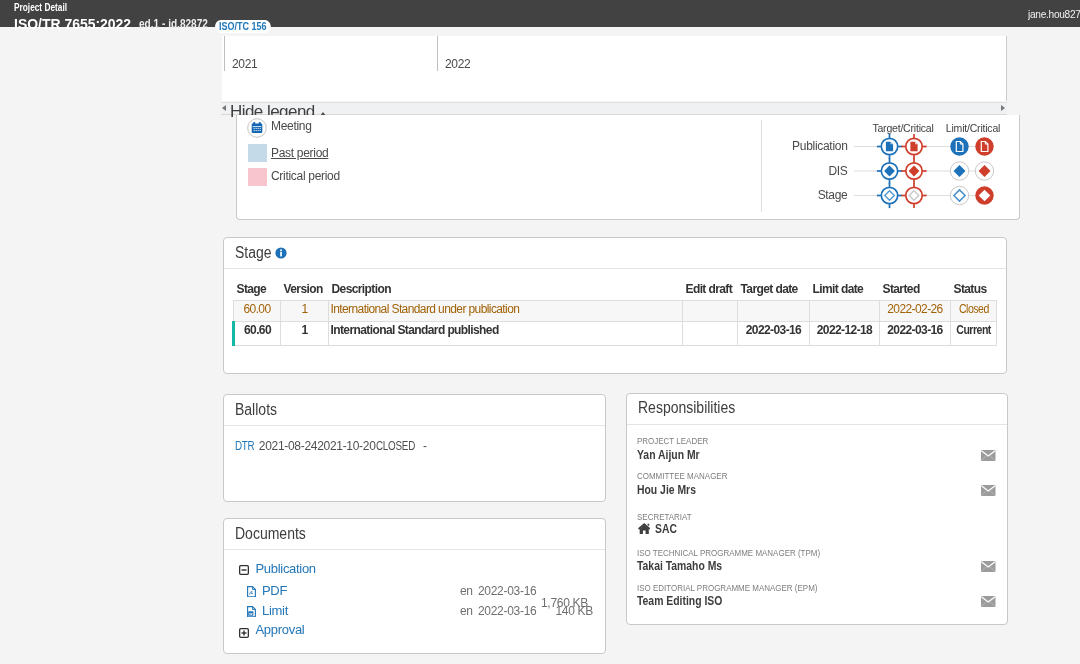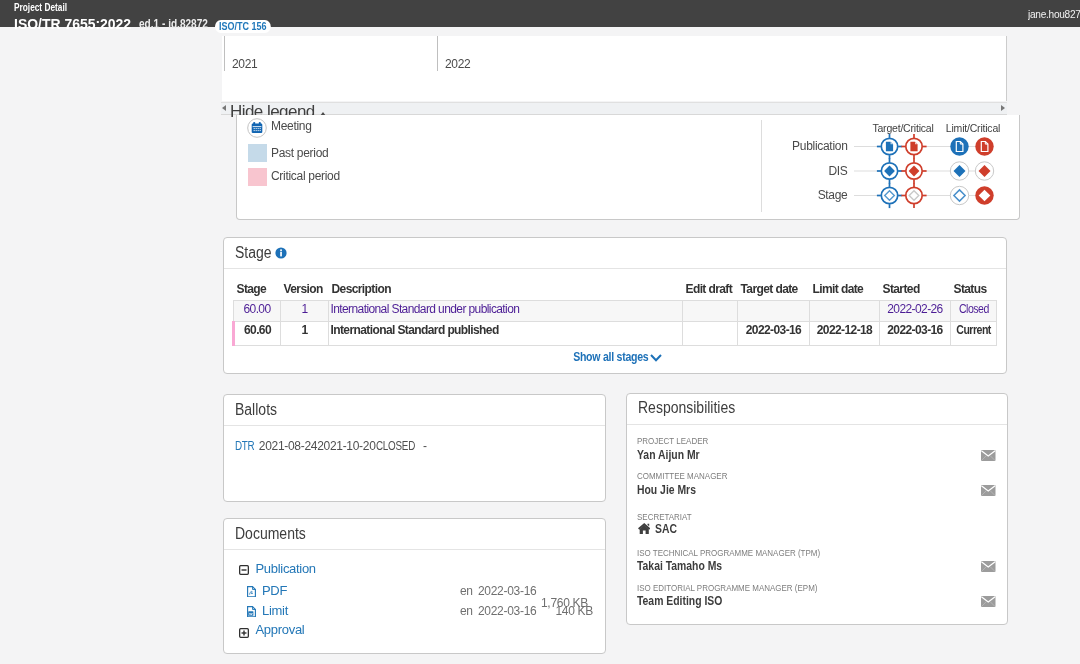--- a/index.html
+++ b/index.html
@@ -35,21 +35,21 @@
 
 
 .panel { position:absolute; background:#fff; border:1px solid #c8c8c8; border-radius:4px; }
 .ptitle { position:absolute; left:11px; font-size:16px; color:#3d3d3d; transform:scaleX(0.875); transform-origin:left; white-space:nowrap; letter-spacing:0; }
 .pdiv { position:absolute; left:0; width:100%; height:1px; background:#e4e4e4; }
 
 
 #stgtbl { position:absolute; left:8px; top:40.5px; border-collapse:collapse; table-layout:fixed; letter-spacing:-0.6px; }
 #stgtbl th { font-size:12px; color:#333; text-align:left; font-weight:bold; padding:0 0 0 3px; height:21.5px; vertical-align:middle; }
 #stgtbl td { font-size:12px; border:1px solid #ddd; text-align:center; vertical-align:top; padding-top:1px; }
-#stgtbl tr.r1 { background:#f7f7f7; color:#4c1d95; height:21px; }
+#stgtbl tr.r1 { background:#f7f7f7; color:#a16207; height:21px; }
 #stgtbl tr.r2 { color:#333; font-weight:bold; height:24.5px; }
 #stgtbl td.desc { text-align:left; padding-left:1.5px; }
 #showall { position:absolute; left:0; width:100%; top:111.5px; text-align:center; font-size:12px; font-weight:bold; color:#1d71b8; }
 
 
 #baltbl { position:absolute; left:11px; top:41.5px; border-collapse:collapse; }
 #baltbl th { font-size:12px; color:#333; text-align:left; font-weight:bold; height:18px; letter-spacing:-0.6px; }
 #baltbl td { font-size:12px; color:#4f4f4f; height:18px; }
 #baltbl a { color:#2377b7; text-decoration:none; }
 
@@ -103,21 +103,21 @@
         <rect x="10.6" y="10" width="1.2" height="1.1"></rect>
         <rect x="12.6" y="10" width="1.2" height="1.1"></rect>
       <rect x="6.6" y="12" width="1.2" height="1.1"></rect>
         <rect x="8.6" y="12" width="1.2" height="1.1"></rect>
         <rect x="10.6" y="12" width="1.2" height="1.1"></rect>
         <rect x="12.6" y="12" width="1.2" height="1.1"></rect>
     </g>
   </svg>
   <div class="item" style="left:34px; top:4px;">Meeting</div>
   <div class="sq" style="left:10.5px; top:29px; background:#c5dae9;"></div>
-  <div class="item" style="left:34px; top:30.5px;">Past period</div>
+  <div class="item" style="left:34px; top:30.5px;text-decoration:underline;">Past period</div>
   <div class="sq" style="left:10.5px; top:52.5px; background:#f8c5cf;"></div>
   <div class="item" style="left:34px; top:54px;">Critical period</div>
 
   <svg class="abs" style="left:524px; top:0px;" width="259" height="103" viewBox="0 0 259 103">
     <line x1="0.5" y1="5" x2="0.5" y2="97" stroke="#ddd"></line>
     <text x="142" y="17" font-size="10.5" fill="#3f3f3f" text-anchor="middle" letter-spacing="-0.2">Target/Critical</text>
     <text x="212" y="17" font-size="10.5" fill="#3f3f3f" text-anchor="middle" letter-spacing="-0.2">Limit/Critical</text>
     <text x="86.5" y="35" font-size="12" fill="#4a4a4a" text-anchor="end" letter-spacing="-0.3">Publication</text>
     <text x="86.5" y="59.5" font-size="12" fill="#4a4a4a" text-anchor="end" letter-spacing="-0.3">DIS</text>
     <text x="86.5" y="84" font-size="12" fill="#4a4a4a" text-anchor="end" letter-spacing="-0.3">Stage</text>
@@ -254,34 +254,31 @@
           <td>60.00</td>
           <td>1</td>
           <td class="desc">International Standard under publication</td>
           <td></td>
           <td></td>
           <td></td>
           <td>2022-02-26</td>
           <td><span class="cond" style="transform:scaleX(0.88); transform-origin:center;">Closed</span></td>
         </tr>
     <tr class="r2">
-          <td style="border-left:3px solid #f9a8d4;">60.60</td>
+          <td style="border-left:3px solid #14b8a6;">60.60</td>
           <td>1</td>
           <td class="desc">International Standard published</td>
           <td></td>
           <td>2022-03-16</td>
           <td>2022-12-18</td>
           <td>2022-03-16</td>
           <td><span class="cond" style="transform:scaleX(0.88); transform-origin:center;">Current</span></td>
         </tr>
   </tbody>
     </table>
-  <div id="showall"><span style="display:inline-block; transform:scaleX(0.88); margin-right:-7px;">Show all stages</span> <svg width="12" height="8" viewBox="0 0 12 8" style="vertical-align:-1px;">
-        <path d="M1 1 L6 6.2 L11 1" fill="none" stroke="#1d71b8" stroke-width="2"></path>
-      </svg></div>
 </div>
 
 <div class="panel" id="ballots" style="left:223px; top:394px; width:383px; height:108px;">
   <div class="ptitle" style="top:6px;">Ballots</div>
   <div class="pdiv" style="top:29.5px;"></div>
   <table id="baltbl">
     <tbody>
     <tr>
           <td><a class="cond">DTR</a></td>
           <td></td>

